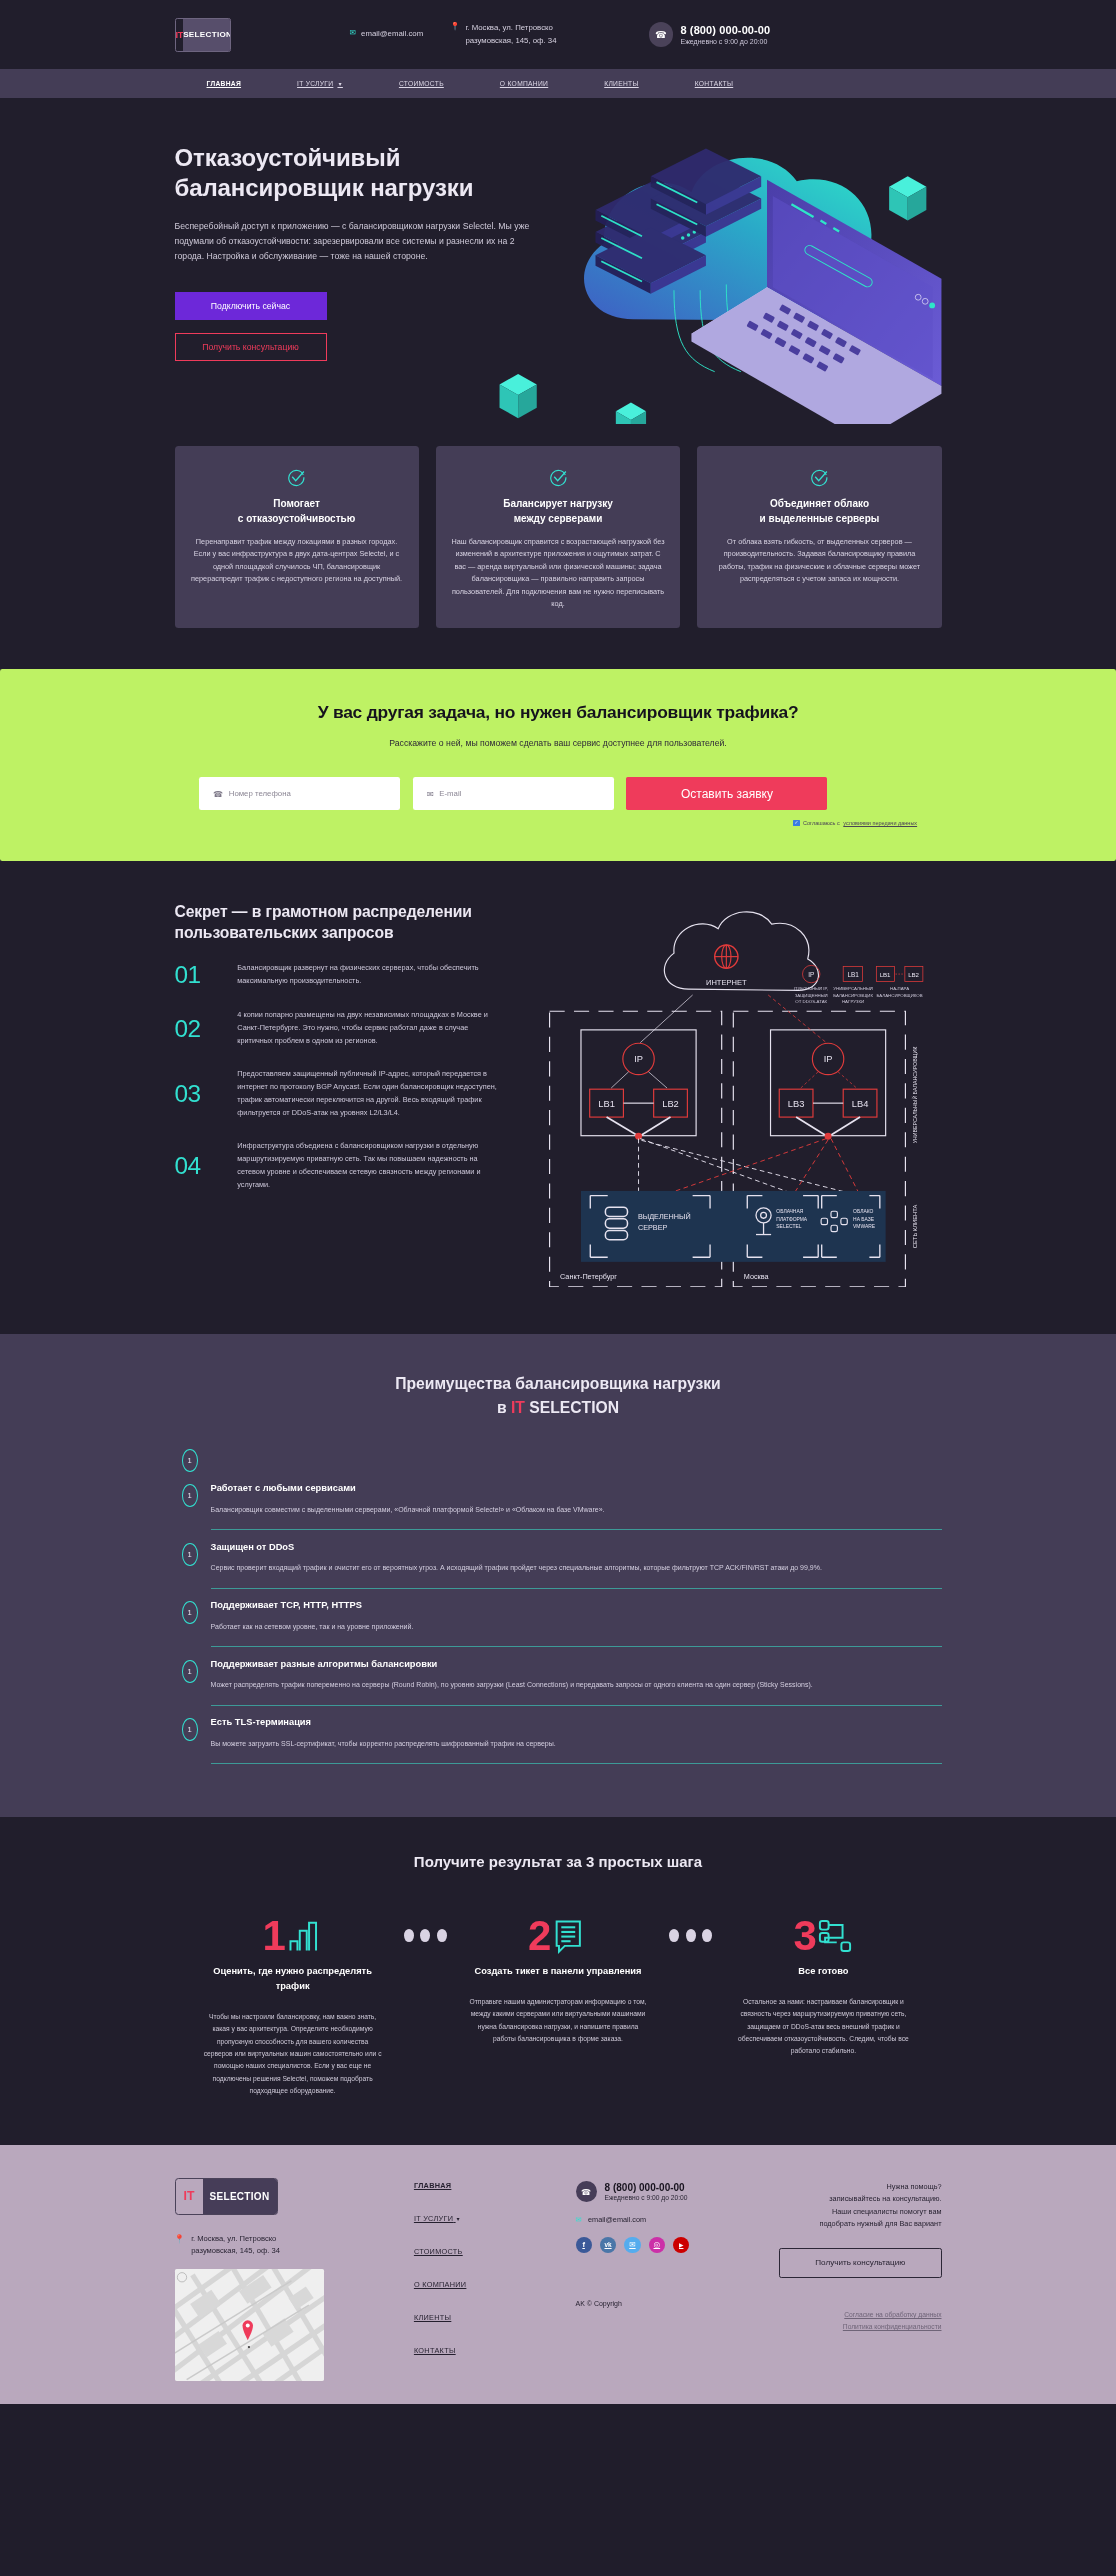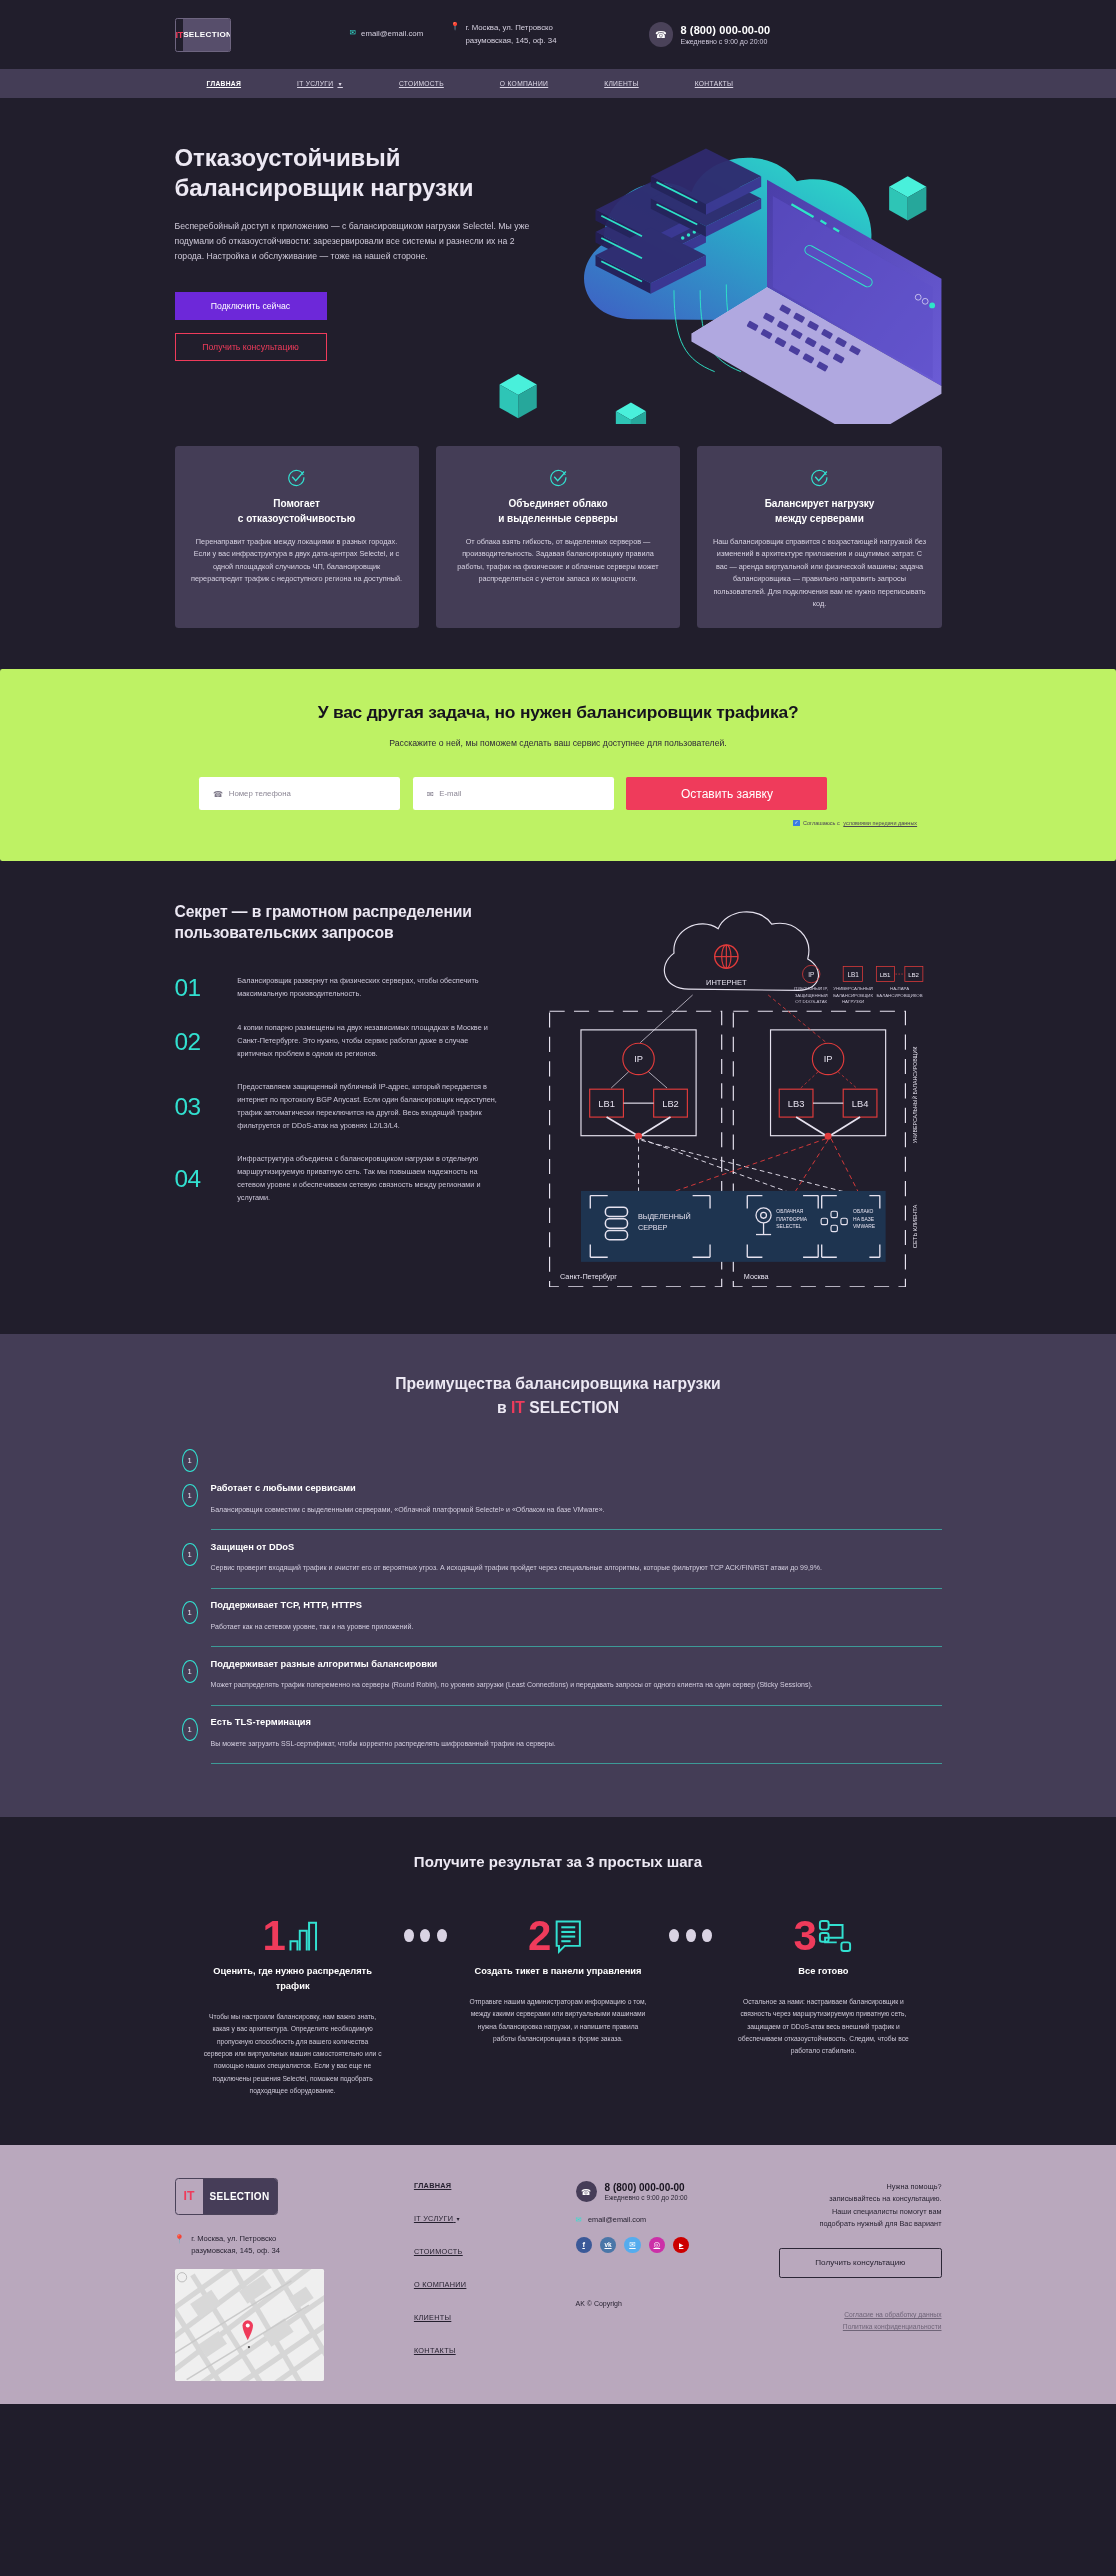--- a/index.html
+++ b/index.html
@@ -113,21 +113,21 @@
   .agree span.t { font-size: 5.5px; color: #4a4455; }
   .agree a { font-size: 5.5px; color: #4a4455; text-decoration: underline; }
 
   
   .secret { background: #211e2c; padding: 40px 0 47px; }
   .secret .wrap { display: flex; gap: 23px; }
   .secret-left { width: 326px; flex: 0 0 326px; }
   .secret-left h2 {
     font-size: 15.7px; font-weight: bold; line-height: 1.35; color: #ece8f3; letter-spacing: -0.1px;
   }
-  .steps { margin-top: 31px; }
+  .steps { margin-top: 18px; }
   .step { display: flex; align-items: center; gap: 12.8px; margin-bottom: 20px; }
   .step .num { font-size: 24.4px; color: #32e0d0; font-weight: 300; flex: 0 0 50px; letter-spacing: -0.6px; }
   .step p { font-size: 7.3px; line-height: 1.78; color: #cdc8da; }
   .secret-right { flex: 1; position: relative; }
 
   
   .adv { background: #443d56; padding: 38px 0 41px; }
   .adv h2 { text-align: center; font-size: 15.7px; font-weight: bold; color: #ece8f3; line-height: 1.5; }
   .adv h2 .red { color: #ef3b5b; }
   .adv-list { margin-top: 28px; padding-left: 7px; }
@@ -369,32 +369,32 @@
       <h3><span>Помогает</span><br><span>с отказоустойчивостью</span></h3>
       <p>Перенаправит трафик между локациями в разных городах. Если у вас инфраструктура в двух дата-центрах Selectel, и с одной площадкой случилось ЧП, балансировщик перераспредит трафик с недоступного региона на доступный.</p>
     </div>
     <div class="card">
       <div class="card-check">
         <svg width="18.6" height="18.6" viewBox="0 0 32 32" style="margin:0 auto">
             <path d="M28 12 A13 13 0 1 0 29 16" fill="none" stroke="#32e0d0" stroke-width="2"></path>
             <path d="M9 15 L15 22 L29 6" fill="none" stroke="#32e0d0" stroke-width="2.2"></path>
           </svg>
       </div>
-      <h3><span>Объединяет облако</span><br><span>и выделенные серверы</span></h3>
-      <p>От облака взять гибкость, от выделенных серверов — производительность. Задавая балансировщику правила работы, трафик на физические и облачные серверы может распределяться с учетом запаса их мощности.</p>
+      <h3><span>Балансирует нагрузку</span><br><span>между серверами</span></h3>
+      <p>Наш балансировщик справится с возрастающей нагрузкой без изменений в архитектуре приложения и ощутимых затрат. С вас — аренда виртуальной или физической машины; задача балансировщика — правильно направить запросы пользователей. Для подключения вам не нужно переписывать код.</p>
     </div>
     <div class="card">
       <div class="card-check">
         <svg width="18.6" height="18.6" viewBox="0 0 32 32" style="margin:0 auto">
             <path d="M28 12 A13 13 0 1 0 29 16" fill="none" stroke="#32e0d0" stroke-width="2"></path>
             <path d="M9 15 L15 22 L29 6" fill="none" stroke="#32e0d0" stroke-width="2.2"></path>
           </svg>
       </div>
-      <h3><span>Балансирует нагрузку</span><br><span>между серверами</span></h3>
-      <p>Наш балансировщик справится с возрастающей нагрузкой без изменений в архитектуре приложения и ощутимых затрат. С вас — аренда виртуальной или физической машины; задача балансировщика — правильно направить запросы пользователей. Для подключения вам не нужно переписывать код.</p>
+      <h3><span>Объединяет облако</span><br><span>и выделенные серверы</span></h3>
+      <p>От облака взять гибкость, от выделенных серверов — производительность. Задавая балансировщику правила работы, трафик на физические и облачные серверы может распределяться с учетом запаса их мощности.</p>
     </div>
   </div>
 </div>
 
 <div class="formsec">
   <div class="wrap">
     <h2>У вас другая задача, но нужен балансировщик трафика?</h2>
     <p class="lead">Расскажите о ней, мы поможем сделать ваш сервис доступнее для пользователей.</p>
     <div class="form-row">
       <div class="field">

